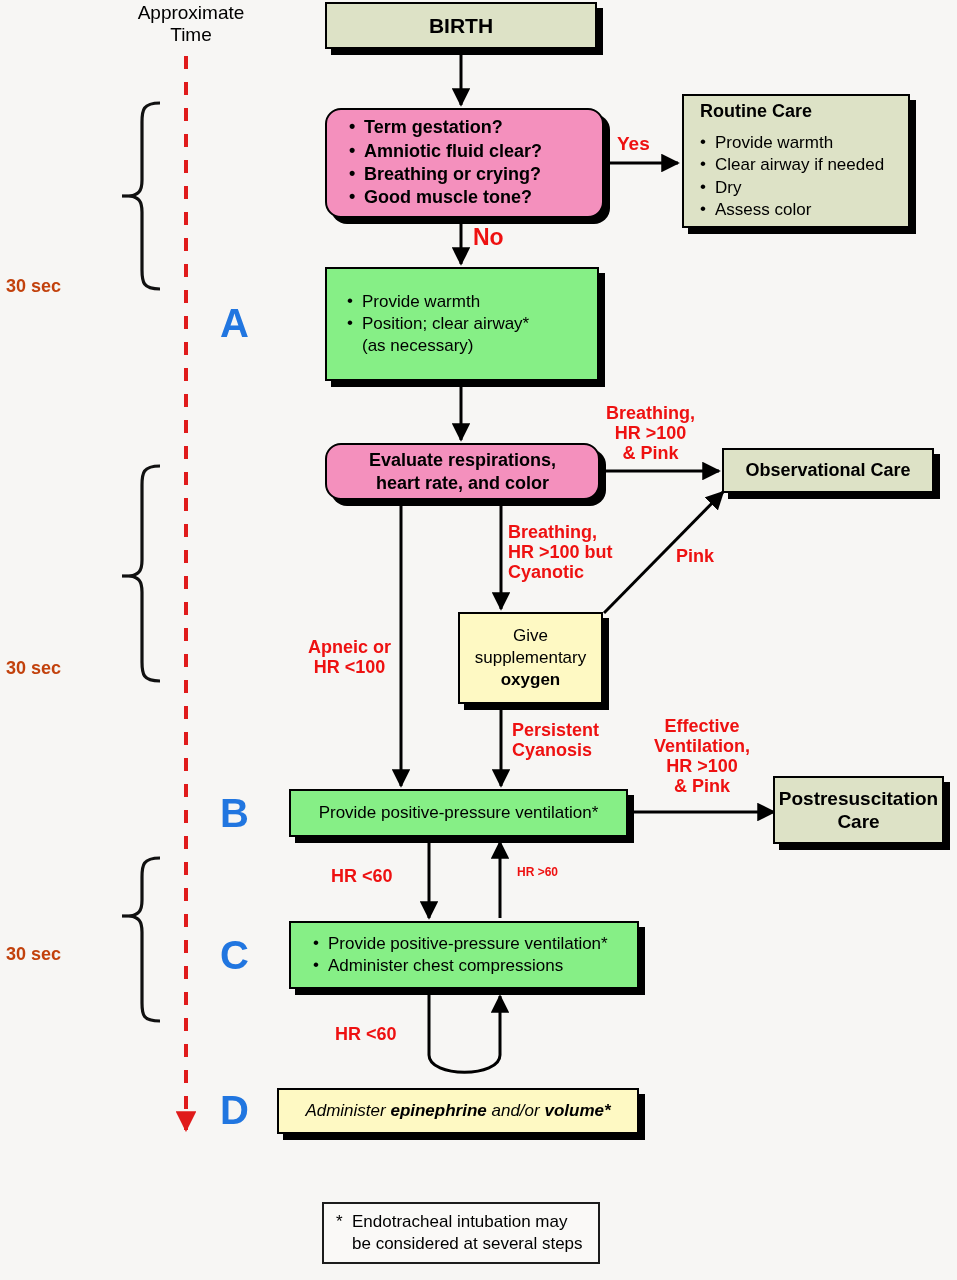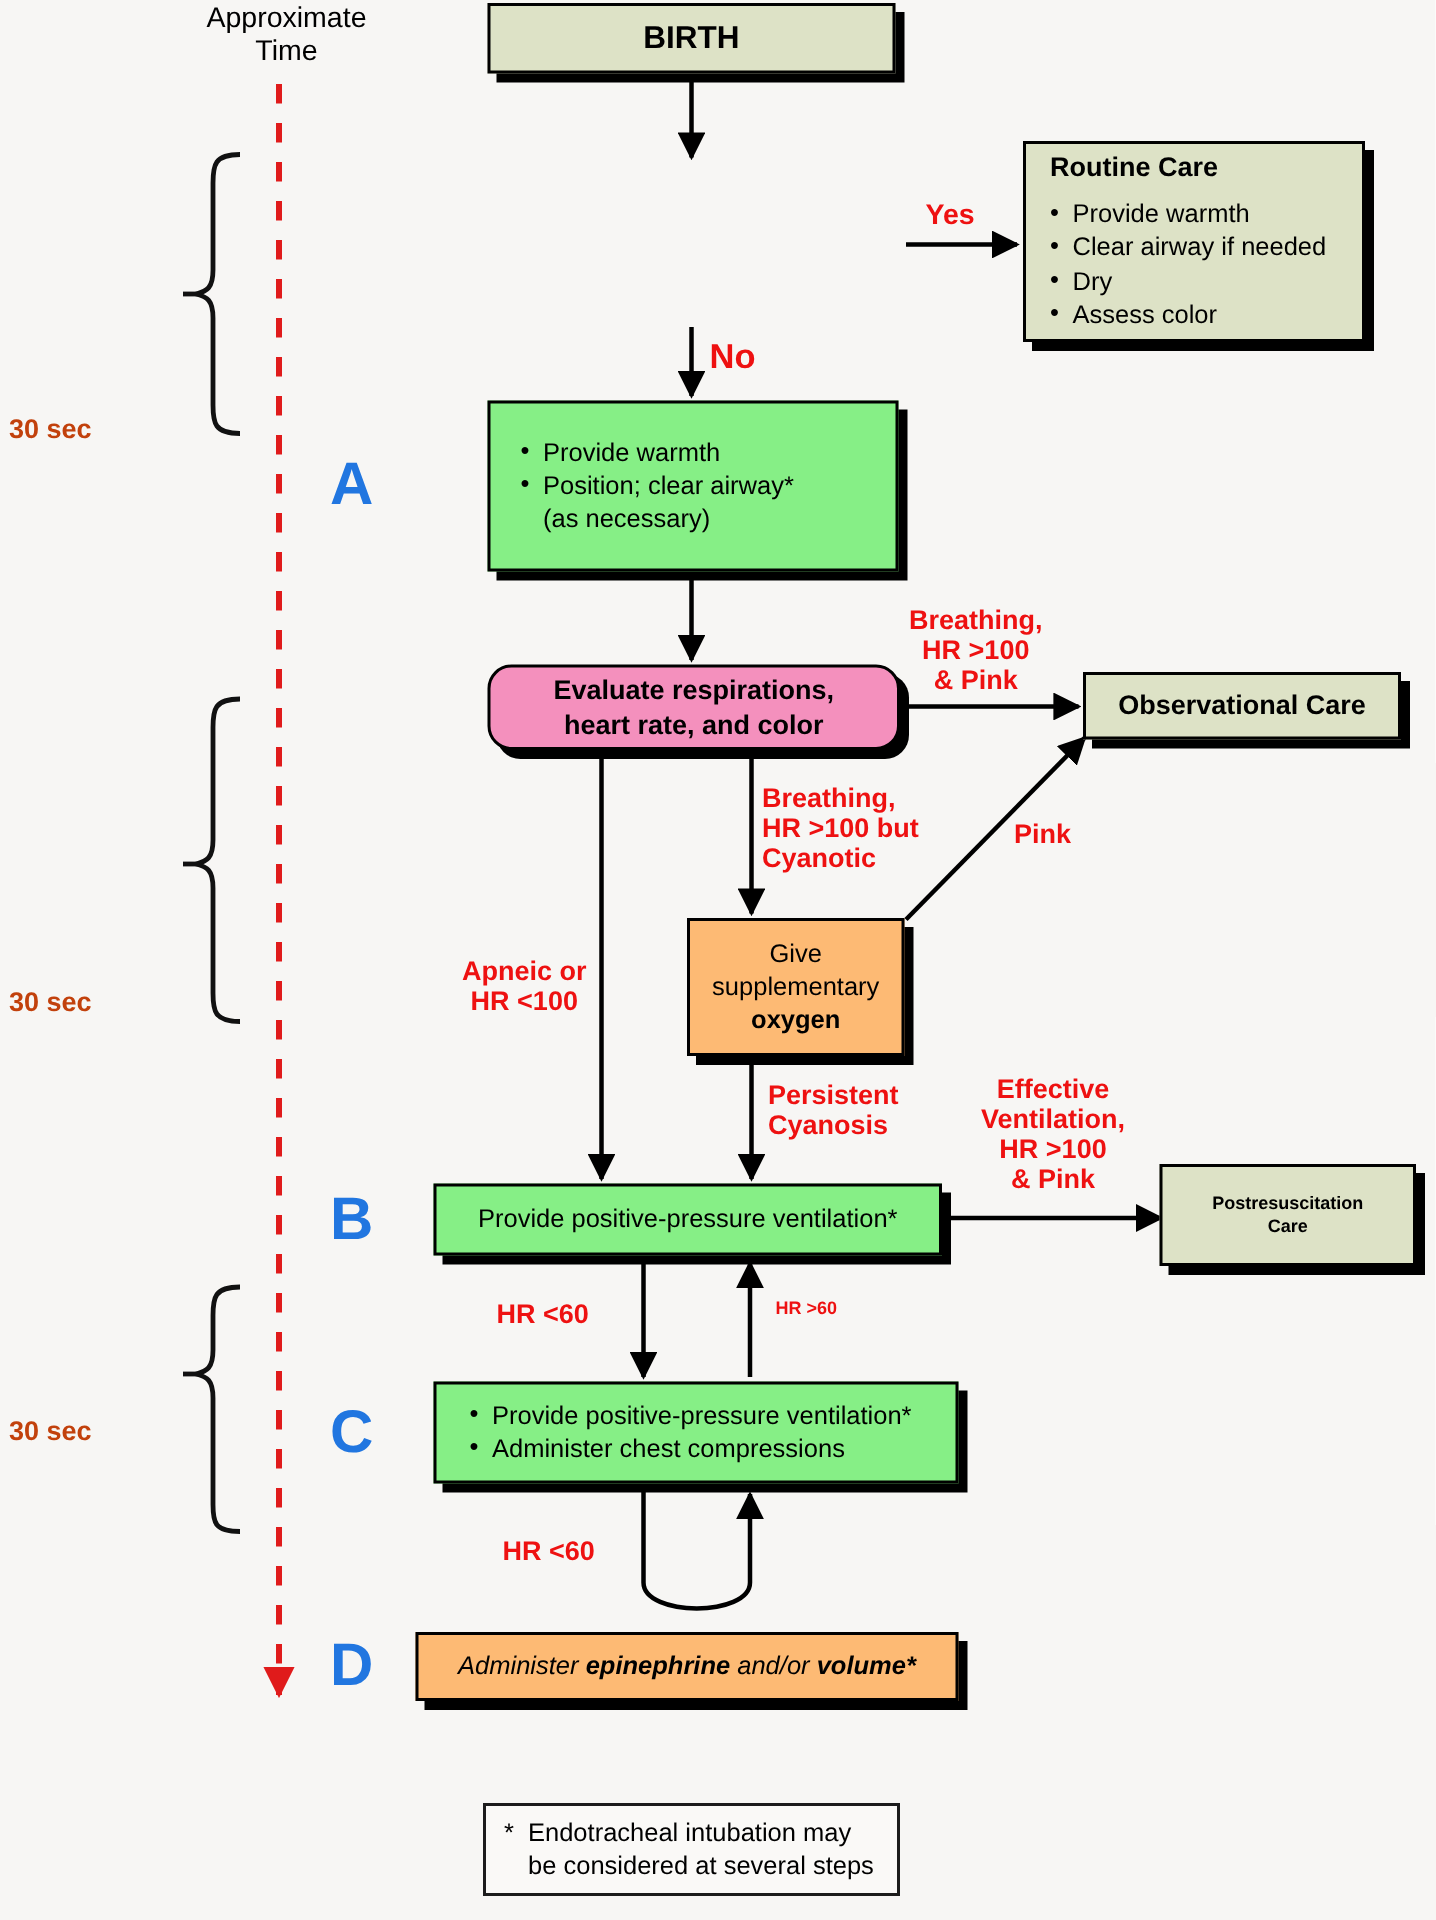--- a/index.html
+++ b/index.html
@@ -28,21 +28,21 @@
     border: 2px solid #000000;
     box-shadow: 6px 6px 0 0 #000000;
     display: flex;
     flex-direction: column;
     justify-content: center;
     color: #000000;
   }
   .node.beige  { background: #dde2c6; }
   .node.pink   { background: #f490bd; border-radius: 16px; }
   .node.green  { background: #86ef86; }
-  .node.cyan   { background: #fdba74; }
+  .node.cyan   { background: #fef9c3; }
   .node.plain  {
     background: #faf9f7;
     border: 2px solid #1c1c1c;
     box-shadow: none;
   }
   .ctr { text-align: center; }
   .bold { font-weight: bold; }
   .ul { list-style: none; margin: 0; padding: 0; }
   .ul li {
     position: relative;
@@ -184,20 +184,28 @@
 
   <div class="letter" style="left:220px; top:303px;">A</div>
   <div class="letter" style="left:220px; top:793px;">B</div>
   <div class="letter" style="left:220px; top:935px;">C</div>
   <div class="letter" style="left:220px; top:1090px;">D</div>
 
   <div class="node beige" style="left:325px; top:2px; width:272px; height:47px; align-items:center;">
     <div class="bold ctr" style="font-size:21px;">BIRTH</div>
   </div>
 
+  <div class="node pink" style="left:325px; top:108px; width:279px; height:110px; padding:7px 0 7px 20px;">
+    <ul class="ul bold" style="font-size:18px;">
+      <li>Term gestation?</li>
+      <li>Amniotic fluid clear?</li>
+      <li>Breathing or crying?</li>
+      <li>Good muscle tone?</li>
+    </ul>
+  </div>
 
   <div class="node beige" style="left:682px; top:94px; width:228px; height:134px; padding:8px 0 8px 14px;gap:10px;">
     <div class="bold" style="font-size:18px; padding-left:2px;">Routine Care</div>
     <ul class="ul" style="font-size:17px;">
       <li>Provide warmth</li>
       <li>Clear airway if needed</li>
       <li>Dry</li>
       <li>Assess color</li>
     </ul>
   </div>
@@ -227,21 +235,21 @@
       <div>supplementary</div>
       <div class="bold">oxygen</div>
     </div>
   </div>
 
   <div class="node green" style="left:289px; top:789px; width:339px; height:48px; align-items:center;">
     <div class="ctr" style="font-size:17px;">Provide positive-pressure ventilation*</div>
   </div>
 
   <div class="node beige" style="left:773px; top:776px; width:171px; height:68px; align-items:center;">
-    <div class="bold ctr" style="font-size:12px; line-height:1.22;">
+    <div class="bold ctr" style="font-size:19px; line-height:1.22;">
       <div>Postresuscitation</div>
       <div>Care</div>
     </div>
   </div>
 
   <div class="node green" style="left:289px; top:921px; width:350px; height:68px; padding:4px 0 4px 20px;">
     <ul class="ul" style="font-size:17px;">
       <li>Provide positive-pressure ventilation*</li>
       <li>Administer chest compressions</li>
     </ul>

